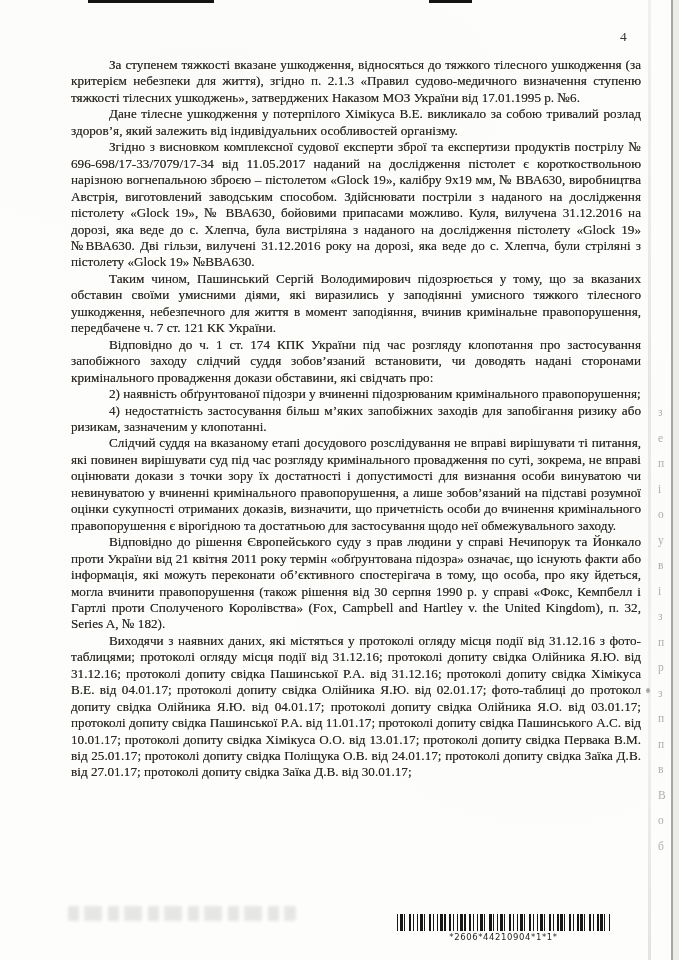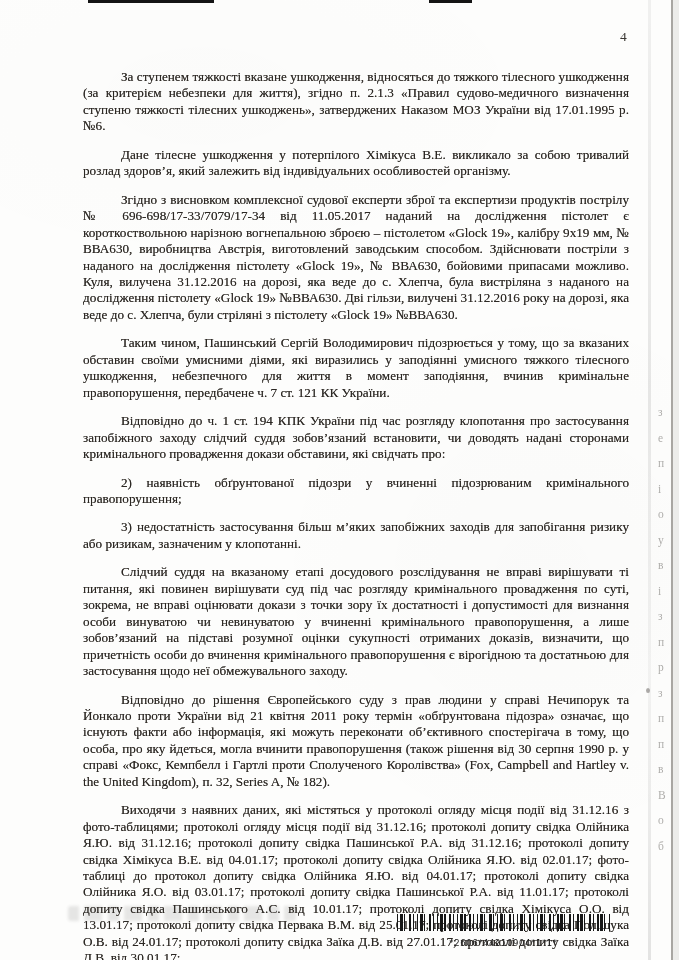--- a/index.html
+++ b/index.html
@@ -27,21 +27,21 @@
   }
 
   .text-block {
     position: absolute; left: 71px; top: 57px; width: 570px;
     font-size: 13.2px; line-height: 16.45px;
     color: #2c2824;
     text-align: justify;
     text-shadow: 0 0 0.5px rgba(45,40,34,0.65);
     hyphens: none;
   }
-  .text-block p { text-indent: 38px; margin: 12px; }
+  .text-block p { text-indent: 38px; margin: 0; }
 
   
   .ghost-smudge {
     position: absolute; left: 68px; top: 906px; width: 228px; height: 15px;
     background: repeating-linear-gradient(90deg,
       #4a4a48 0 11px, transparent 11px 16px,
       #55534f 16px 34px, transparent 34px 40px);
     opacity: 0.13;
     filter: blur(1.6px);
     border-radius: 3px;
@@ -54,21 +54,21 @@
   .barcode-bars {
     height: 17px; width: 100%;
     background: repeating-linear-gradient(90deg,
       #161616 0 1.5px,  transparent 1.5px 3px,
       #161616 3px 6px,  transparent 6px 7.5px,
       #161616 7.5px 8.5px, transparent 8.5px 12px,
       #161616 12px 14.5px, transparent 14.5px 16px,
       #161616 16px 17px,   transparent 17px 20px);
   }
   .barcode-label {
-    margin-top: 7px;
+    margin-top: 1px;
     font-family: "DejaVu Sans", "Liberation Sans", sans-serif;
     font-size: 8.5px; letter-spacing: 0.6px; color: #242424;
   }
 
   
   .fold-line {
     position: absolute; left: 648px; top: 0; width: 3px; height: 100%;
     background: linear-gradient(180deg,
       rgba(0,0,0,0.05), rgba(0,0,0,0.09) 40%, rgba(0,0,0,0.04) 70%, rgba(0,0,0,0.10));
   }
@@ -99,23 +99,23 @@
   <div class="top-mark m1"></div>
   <div class="top-mark m2"></div>
 
   <div class="page-number">4</div>
 
   <div class="text-block">
     <p>За ступенем тяжкості вказане ушкодження, відносяться до тяжкого тілесного ушкодження (за критерієм небезпеки для життя), згідно п. 2.1.3 «Правил судово-медичного визначення ступеню тяжкості тілесних ушкоджень», затверджених Наказом МОЗ України від 17.01.1995 р. №6.</p>
     <p>Дане тілесне ушкодження у потерпілого Хімікуса В.Е. викликало за собою тривалий розлад здоров’я, який залежить від індивідуальних особливостей організму.</p>
     <p>Згідно з висновком комплексної судової експерти зброї та експертизи продуктів пострілу № 696-698/17-33/7079/17-34 від 11.05.2017 наданий на дослідження пістолет є короткоствольною нарізною вогнепальною зброєю – пістолетом «Glock 19», калібру 9х19 мм, № ВВА630, виробництва Австрія, виготовлений заводським способом. Здійснювати постріли з наданого на дослідження пістолету «Glock 19», № ВВА630, бойовими припасами можливо. Куля, вилучена 31.12.2016 на дорозі, яка веде до с. Хлепча, була вистріляна з наданого на дослідження пістолету «Glock 19» №ВВА630. Дві гільзи, вилучені 31.12.2016 року на дорозі, яка веде до с. Хлепча, були стріляні з пістолету «Glock 19» №ВВА630.</p>
     <p>Таким чином, Пашинський Сергій Володимирович підозрюється у тому, що за вказаних обставин своїми умисними діями, які виразились у заподіянні умисного тяжкого тілесного ушкодження, небезпечного для життя в момент заподіяння, вчинив кримінальне правопорушення, передбачене ч. 7 ст. 121 КК України.</p>
-    <p>Відповідно до ч. 1 ст. 194 КПК України під час розгляду клопотання про застосування запобіжного заходу слідчий суддя зобов’язаний встановити, чи доводять надані сторонами кримінального провадження докази обставини, які свідчать про:</p>
+    <p>Відповідно до ч. 1 ст. 174 КПК України під час розгляду клопотання про застосування запобіжного заходу слідчий суддя зобов’язаний встановити, чи доводять надані сторонами кримінального провадження докази обставини, які свідчать про:</p>
     <p>2) наявність обґрунтованої підозри у вчиненні підозрюваним кримінального правопорушення;</p>
-    <p>3) недостатність застосування більш м’яких запобіжних заходів для запобігання ризику або ризикам, зазначеним у клопотанні.</p>
+    <p>4) недостатність застосування більш м’яких запобіжних заходів для запобігання ризику або ризикам, зазначеним у клопотанні.</p>
     <p>Слідчий суддя на вказаному етапі досудового розслідування не вправі вирішувати ті питання, які повинен вирішувати суд під час розгляду кримінального провадження по суті, зокрема, не вправі оцінювати докази з точки зору їх достатності і допустимості для визнання особи винуватою чи невинуватою у вчиненні кримінального правопорушення, а лише зобов’язаний на підставі розумної оцінки сукупності отриманих доказів, визначити, що причетність особи до вчинення кримінального правопорушення є вірогідною та достатньою для застосування щодо неї обмежувального заходу.</p>
     <p>Відповідно до рішення Європейського суду з прав людини у справі Нечипорук та Йонкало проти України від 21 квітня 2011 року термін «обґрунтована підозра» означає, що існують факти або інформація, які можуть переконати об’єктивного спостерігача в тому, що особа, про яку йдеться, могла вчинити правопорушення (також рішення від 30 серпня 1990 р. у справі «Фокс, Кемпбелл і Гартлі проти Сполученого Королівства» (Fox, Campbell and Hartley v. the United Kingdom), п. 32, Series A, № 182).</p>
     <p>Виходячи з наявних даних, які містяться у протоколі огляду місця події від 31.12.16 з фото-таблицями; протоколі огляду місця події від 31.12.16; протоколі допиту свідка Олійника Я.Ю. від 31.12.16; протоколі допиту свідка Пашинської Р.А. від 31.12.16; протоколі допиту свідка Хімікуса В.Е. від 04.01.17; протоколі допиту свідка Олійника Я.Ю. від 02.01.17; фото-таблиці до протокол допиту свідка Олійника Я.Ю. від 04.01.17; протоколі допиту свідка Олійника Я.О. від 03.01.17; протоколі допиту свідка Пашинської Р.А. від 11.01.17; протоколі допиту свідка Пашинського А.С. від 10.01.17; протоколі допиту свідка Хімікуса О.О. від 13.01.17; протоколі допиту свідка Первака В.М. від 25.01.17; протоколі допиту свідка Поліщука О.В. від 24.01.17; протоколі допиту свідка Заїка Д.В. від 27.01.17; протоколі допиту свідка Заїка Д.В. від 30.01.17;</p>
   </div>
 
   <div class="ghost-smudge"></div>
 
   <div class="barcode-wrap">
     <div class="barcode-bars"></div>
     <div class="barcode-label">*2606*44210904*1*1*</div>

